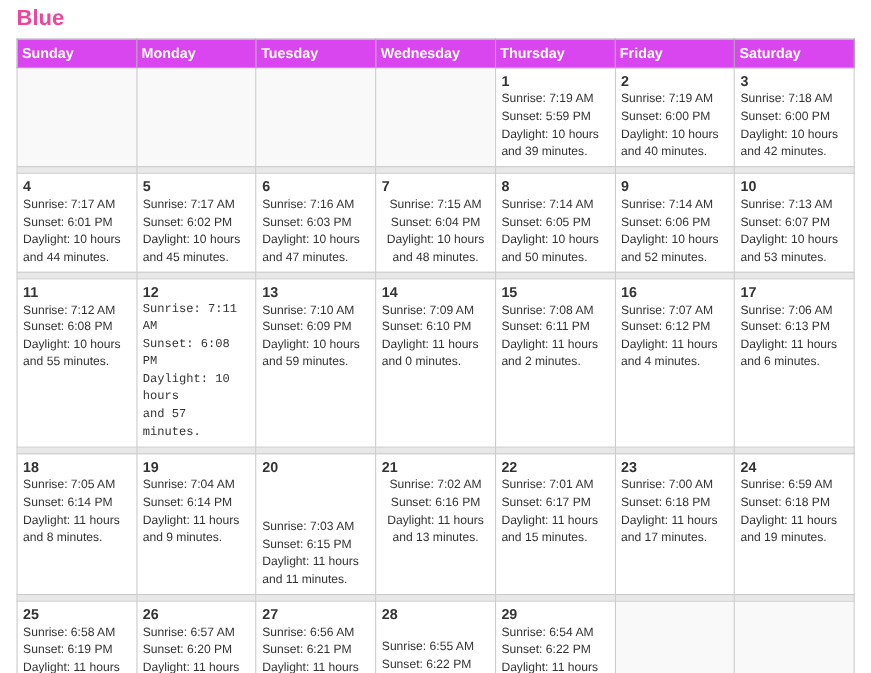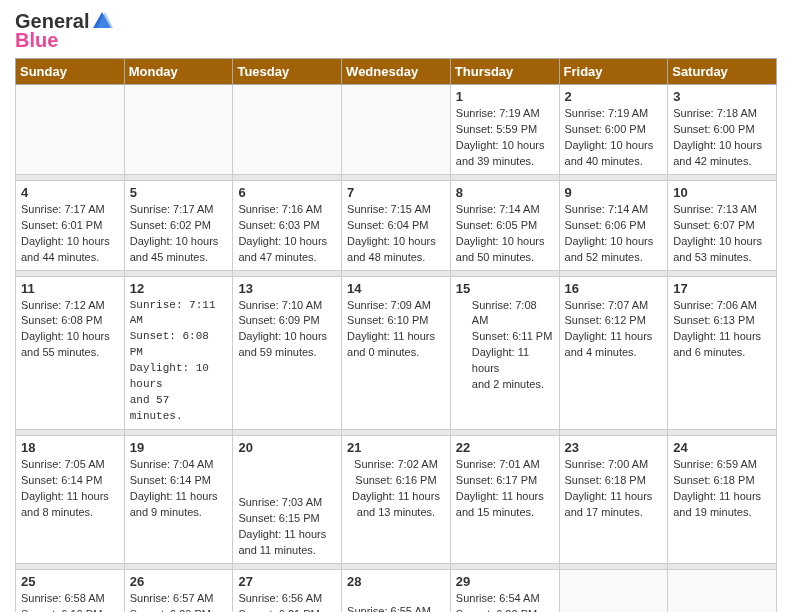--- a/index.html
+++ b/index.html
@@ -32,21 +32,21 @@
     .cal-subtitle {
       font-size: 16px;
       color: #555;
     }
     .calendar {
       width: 100%;
       border-collapse: collapse;
       margin-top: 6px;
     }
     .calendar th {
-      background: #a16207;
+      background: #d946ef;
       color: #fff;
       padding: 5px 4px;
       font-size: 13px;
       text-align: left;
       border: 1px solid #aaa;
     }
     .calendar td {
       vertical-align: top;
       border: 1px solid #ccc;
       padding: 4px 5px;
@@ -73,27 +73,20 @@
       background: #e8e8e8;
       border: 1px solid #ccc;
       padding: 0;
     }
   </style>
 </head>
 <body>
 
 <div class="header-top">
   <div class="logo">
-    <div style="display:flex;align-items:center;">
-      <span style="font-size:20px;font-weight:bold;color:#333;">General</span>
-      <svg width="22" height="22" viewBox="0 0 22 22" style="margin-left:2px;margin-top:-2px;">
-        <polygon points="11,2 20,18 2,18" fill="#2a6dd9"></polygon>
-        <polygon points="14,2 22,18 6,18" fill="#5599ee" opacity="0.5"></polygon>
-      </svg>
-    </div>
     <span style="font-size:20px;font-weight:bold;color:#ec4899;margin-top:-4px;">Blue</span>
   </div>
   <div class="title-area">
     <div class="cal-title"></div>
     <div class="cal-subtitle"></div>
   </div>
 </div>
 
 <table class="calendar">
   <thead>
@@ -161,21 +154,21 @@
         </td>
         <td>
           <span class="day-number">6</span>
           <div class="day-info" style="white-space: pre-line;">Sunrise: 7:16 AM
 Sunset: 6:03 PM
 Daylight: 10 hours
 and 47 minutes.</div>
         </td>
         <td>
           <span class="day-number">7</span>
-          <div class="day-info" style="white-space: pre-line;">Sunrise: 7:15 AM
+          <div class="day-info" style="white-space: pre-line; text-align: center;">Sunrise: 7:15 AM
 Sunset: 6:04 PM
 Daylight: 10 hours
 and 48 minutes.</div>
         </td>
         <td>
           <span class="day-number">8</span>
           <div class="day-info" style="white-space: pre-line;">Sunrise: 7:14 AM
 Sunset: 6:05 PM
 Daylight: 10 hours
 and 50 minutes.</div>
@@ -228,21 +221,21 @@
         </td>
         <td>
           <span class="day-number">14</span>
           <div class="day-info" style="white-space: pre-line;">Sunrise: 7:09 AM
 Sunset: 6:10 PM
 Daylight: 11 hours
 and 0 minutes.</div>
         </td>
         <td>
           <span class="day-number">15</span>
-          <div class="day-info" style="white-space: pre-line; margin-left: 16px;">Sunrise: 7:08 AM
+          <div class="day-info" style="white-space: pre-line;">Sunrise: 7:08 AM
 Sunset: 6:11 PM
 Daylight: 11 hours
 and 2 minutes.</div>
         </td>
         <td>
           <span class="day-number">16</span>
           <div class="day-info" style="white-space: pre-line;">Sunrise: 7:07 AM
 Sunset: 6:12 PM
 Daylight: 11 hours
 and 4 minutes.</div>

